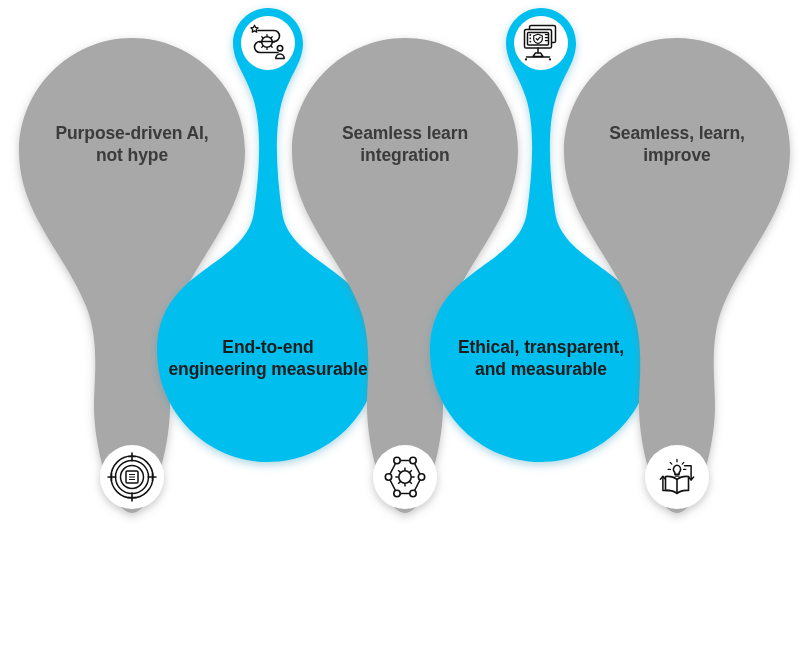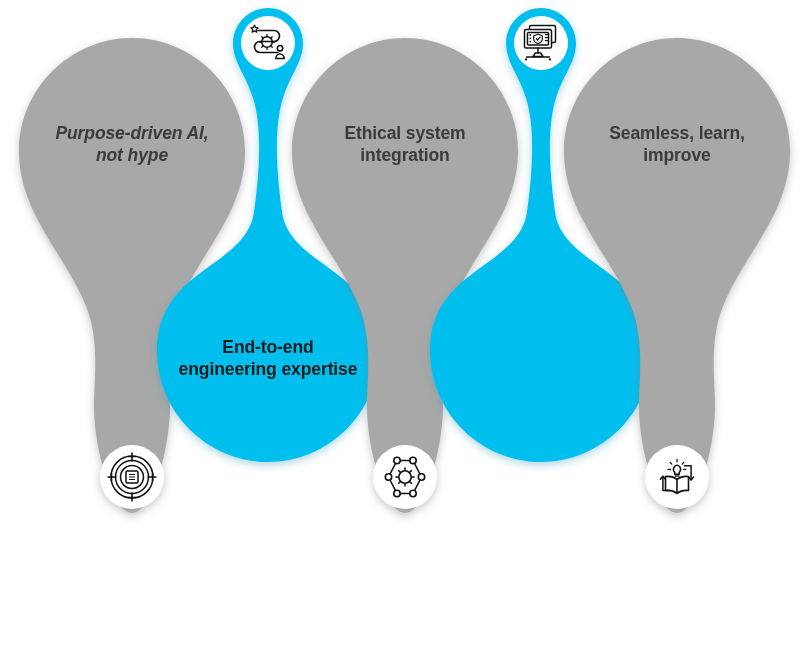--- a/index.html
+++ b/index.html
@@ -136,29 +136,31 @@
         C709,340 715,380 715,406
         C715,449 697,513 677,513
         C657,513 639,449 639,406
         C639,380 645,340 631,306
         C609,252 564,213 564,151
         C564,89 615,38 677,38 Z"></path>
       <circle cx="677" cy="477" r="32" fill="#ffffff"></circle>
     </g>
   </svg>
 
-  <div class="node-label label-up" style="left:17px; top:122px;font-style:italic;">Purpose-driven AI,
+  <div class="node-label label-up" style="left:17px; top:122px;">Purpose-driven AI,
 not hype</div>
 
   <div class="node-label label-down" style="left:150px; top:336px;">End-to-end
-engineering expertise</div>
-
-  <div class="node-label label-up" style="left:290px; top:122px;">Ethical system
+engineering measurable</div>
+
+  <div class="node-label label-up" style="left:290px; top:122px;">Seamless learn
 integration</div>
 
+  <div class="node-label label-down" style="left:423px; top:336px;">Ethical, transparent,
+and measurable</div>
 
   <div class="node-label label-up" style="left:562px; top:122px;">Seamless, learn,
 improve</div>
 
   <div class="icon-holder" style="left:103px; top:448px; width:58px; height:58px;">
     <svg width="52" height="52" viewBox="0 0 52 52" fill="none" stroke="#111111" stroke-width="1.5">
       <circle cx="26" cy="26" r="21"></circle>
       <circle cx="26" cy="26" r="16.5"></circle>
       <circle cx="26" cy="26" r="11.5"></circle>
       <rect x="20" y="20" width="12" height="12" rx="1.2"></rect>

